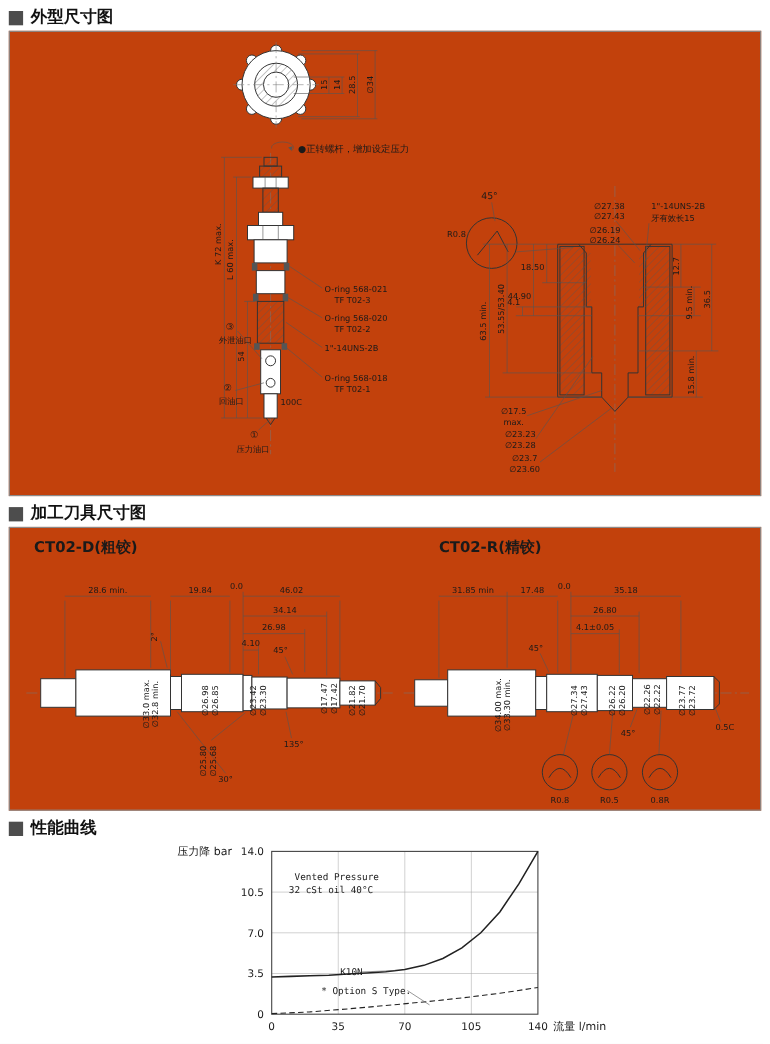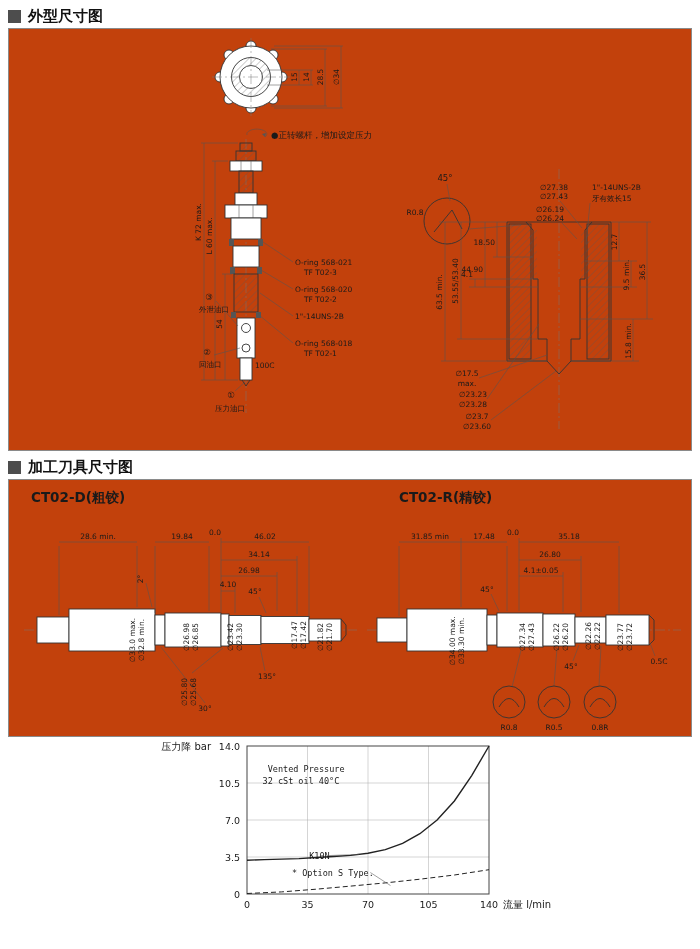--- a/index.html
+++ b/index.html
@@ -385,20 +385,24 @@
         <path d="M 581 227 Q 591 210 601 227" class="thin"></path>
       </g>
       <text class="t" x="500" y="250" text-anchor="middle">R0.8</text>
       <text class="t" x="545" y="250" text-anchor="middle">R0.5</text>
       <text class="t" x="591" y="250" text-anchor="middle">0.8R</text>
     </g>
   </svg>
   </div>
 
   
+  <div class="sec-header">
+    <span class="sq"></span>
+    <span>性能曲线</span>
+  </div>
 
   
   <svg id="perf-chart" width="700" height="184" viewBox="0 0 700 184">
       <line x1="307.5" y1="9" x2="307.5" y2="157" class="grid"></line>
       <line x1="368" y1="9" x2="368" y2="157" class="grid"></line>
       <line x1="428.5" y1="9" x2="428.5" y2="157" class="grid"></line>
       <line x1="247" y1="120" x2="489" y2="120" class="grid"></line>
       <line x1="247" y1="83" x2="489" y2="83" class="grid"></line>
       <line x1="247" y1="46" x2="489" y2="46" class="grid"></line>
       <rect x="247" y="9" width="242" height="148" class="frame"></rect>

